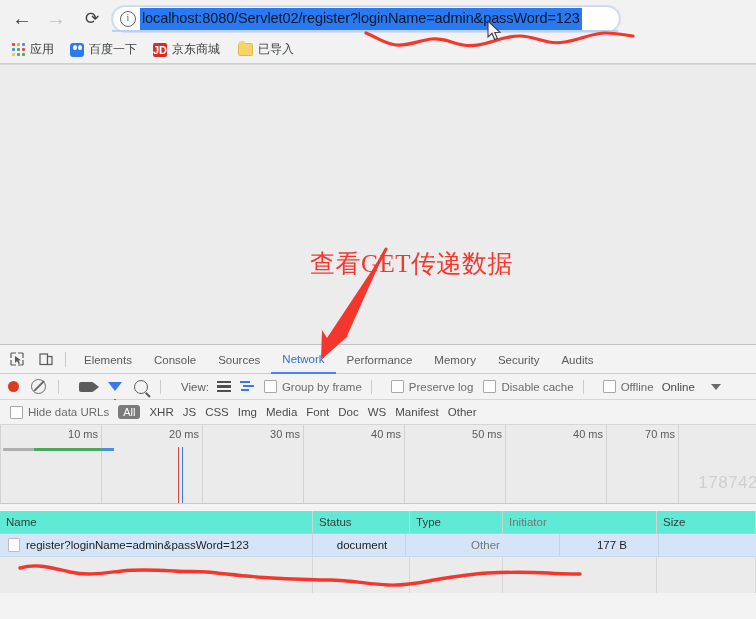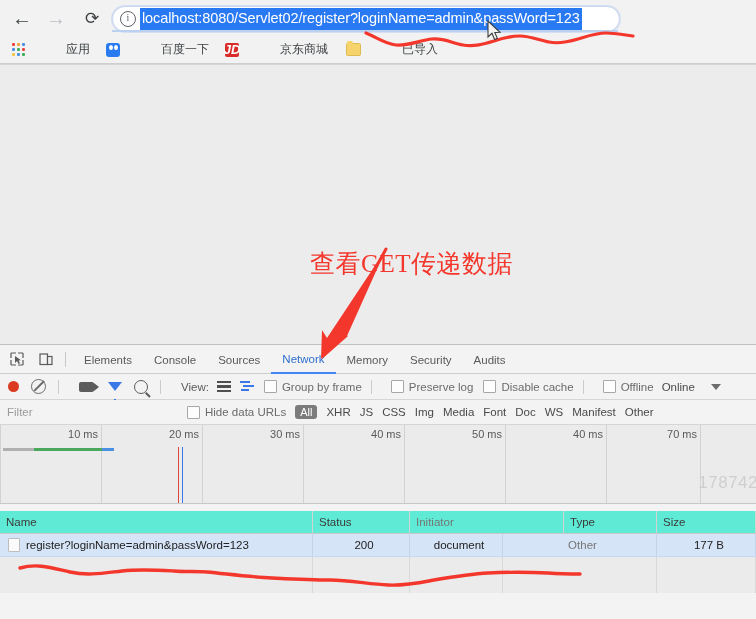--- a/index.html
+++ b/index.html
@@ -46,21 +46,21 @@
   .info-icon {
     margin-left: 7px; margin-right: 4px;
     width: 14px; height: 14px; border-radius: 50%;
     border: 1.4px solid #5f6368;
     color: #5f6368; font-size: 10px; line-height: 12px;
     text-align: center; font-family: "Liberation Serif", serif;
     flex: none;
   }
   .url-text {
     background: #2979f2;
-    color: #ffffff;
+    color: #0f172a;
     font-size: 14.5px;
     line-height: 19px;
     padding: 1px 2px 2px 2px;
     white-space: nowrap;
     letter-spacing: -0.1px;
     font-family: "Liberation Sans", sans-serif;
   }
   .omnibox-underline {
     position: absolute; left: 112px; top: 30px;
     width: 506px; height: 2px; background: #bcd0ef;
@@ -70,45 +70,44 @@
   .bookmarks-bar {
     position: absolute; left: 0; top: 36px;
     width: 756px; height: 27px;
     background: #f2f2f2;
     display: flex; align-items: center;
     border-bottom: 1px solid #cfcfcf;
   }
   .bm-item {
     display: flex; align-items: center;
     margin-left: 10px; cursor: pointer;
-    font-size: 12px; color: #3c4043; gap: 36px;
+    font-size: 12px; color: #3c4043;
   }
   .bm-item:first-child { margin-left: 12px; }
   .bm-label { margin-left: 5px; white-space: nowrap; }
   .apps-grid {
     width: 13px; height: 13px;
     display: grid; grid-template-columns: repeat(3,1fr);
     grid-template-rows: repeat(3,1fr); gap: 1.4px;
   }
   .apps-grid i { display: block; border-radius: 1px; }
   .baidu-ico {
     width: 14px; height: 14px; border-radius: 3px;
     background: #2a7bf0; position: relative;
   }
   .baidu-ico::before, .baidu-ico::after {
     content: ""; position: absolute; background: #fff; border-radius: 50%;
   }
   .baidu-ico::before { width: 4px; height: 5px; left: 2.5px; top: 2px; }
   .baidu-ico::after  { width: 4px; height: 5px; right: 2.5px; top: 2px; }
   .jd-ico {
     width: 14px; height: 14px; border-radius: 2px; background: #d92b28;
-    color: #fff; font-size: 13px; font-weight: bold;
+    color: #fff; font-size: 11px; font-weight: bold;
     display: flex; align-items: center; justify-content: center;
     font-family: "Liberation Sans", sans-serif;
-    font-style: italic;
   }
   .folder-ico {
     width: 13px; height: 11px; border-radius: 1.5px;
     background: #f6d36b; border: 1px solid #dcbc52;
     position: relative;
   }
   .folder-ico::before {
     content: ""; position: absolute; left: 0; top: -3px;
     width: 6px; height: 3px; background: #f6d36b;
     border-radius: 1.5px 1.5px 0 0;
@@ -386,20 +385,21 @@
           <rect x="1" y="2" width="7.5" height="10.5" stroke="#5a5a5a" stroke-width="1.2" fill="none"></rect>
           <rect x="8.5" y="4.5" width="4.5" height="8" stroke="#5a5a5a" stroke-width="1.2" fill="#efefef"></rect>
         </svg>
       </div>
       <div class="dt-sep"></div>
 
       <div class="dt-tab">Elements</div>
       <div class="dt-tab">Console</div>
       <div class="dt-tab">Sources</div>
       <div class="dt-tab active">Network</div>
+      <div class="dt-tab">Performance</div>
       <div class="dt-tab">Memory</div>
       <div class="dt-tab">Security</div>
       <div class="dt-tab">Audits</div>
     </div>
 
     <div class="dt-toolbar">
       <div class="rec-dot"></div>
       <div class="clear-ico"></div>
       <div class="tb-sep" style="margin-left:12px"></div>
       <div class="cam-ico"></div>
@@ -425,21 +425,20 @@
       <span class="cb"></span>
       <span class="cb-label">Disable cache</span>
       <div class="tb-sep"></div>
       <span class="cb"></span>
       <span class="cb-label">Offline</span>
       <span class="tb-label" style="margin-left:8px;color:#4a4a4a">Online</span>
       <span class="caret-down"></span>
     </div>
 
     <div class="dt-filterbar">
-      <input class="filter-input" type="text" placeholder="Filter" style="">
       <span class="cb" style="margin-left:10px"></span>
       <span class="cb-label">Hide data URLs</span>
       <span class="pill-all">All</span>
       <span class="type-chip">XHR</span>
       <span class="type-chip">JS</span>
       <span class="type-chip">CSS</span>
       <span class="type-chip">Img</span>
       <span class="type-chip">Media</span>
       <span class="type-chip">Font</span>
       <span class="type-chip">Doc</span>
@@ -462,49 +461,48 @@
           </div>
         <div class="tl-tick" style="left:404px">
             <span>40 ms</span>
           </div>
         <div class="tl-tick" style="left:505px">
             <span>50 ms</span>
           </div>
         <div class="tl-tick" style="left:606px">
             <span>40 ms</span>
           </div>
-        <div class="tl-tick" style="left:700px">
+        <div class="tl-tick" style="left:678px">
             <span>70 ms</span>
           </div>
 
       </div>
       <div class="tl-lane">
         <div class="wf-bar" style="left:3px;width:31px;background:#b0b0b0"></div>
         <div class="wf-bar" style="left:34px;width:68px;background:#49a85c"></div>
         <div class="wf-bar" style="left:102px;width:12px;background:#4a90e2"></div>
       </div>
       <div class="tl-event" style="left:178px;background:#d84a3e"></div>
       <div class="tl-event" style="left:182px;background:#3b78e7"></div>
     </div>
 
     <div class="dt-table">
       <div class="tbl-head">
         <div class="cell c-name">Name</div>
         <div class="cell c-status">Status</div>
+        <div class="cell c-type">Type</div>
         <div class="cell c-init">Initiator</div>
-        <div class="cell c-type">Type</div>
         <div class="cell c-size" style="text-align:left;padding-left:6px">Size</div>
       </div>
 
       <div class="tbl-row">
         <div class="cell c-name">
           <span class="doc-ico"></span>
           <span>register?loginName=admin&amp;passWord=123</span>
         </div>
-        <div class="cell c-status">200</div>
         <div class="cell c-type">document</div>
         <div class="cell c-init">Other</div>
         <div class="cell c-size">177 B</div>
       </div>
 
       <div class="tbl-blank">
         <div class="cell c-name"></div>
         <div class="cell c-status"></div>
         <div class="cell c-type"></div>
         <div class="cell c-init"></div>

